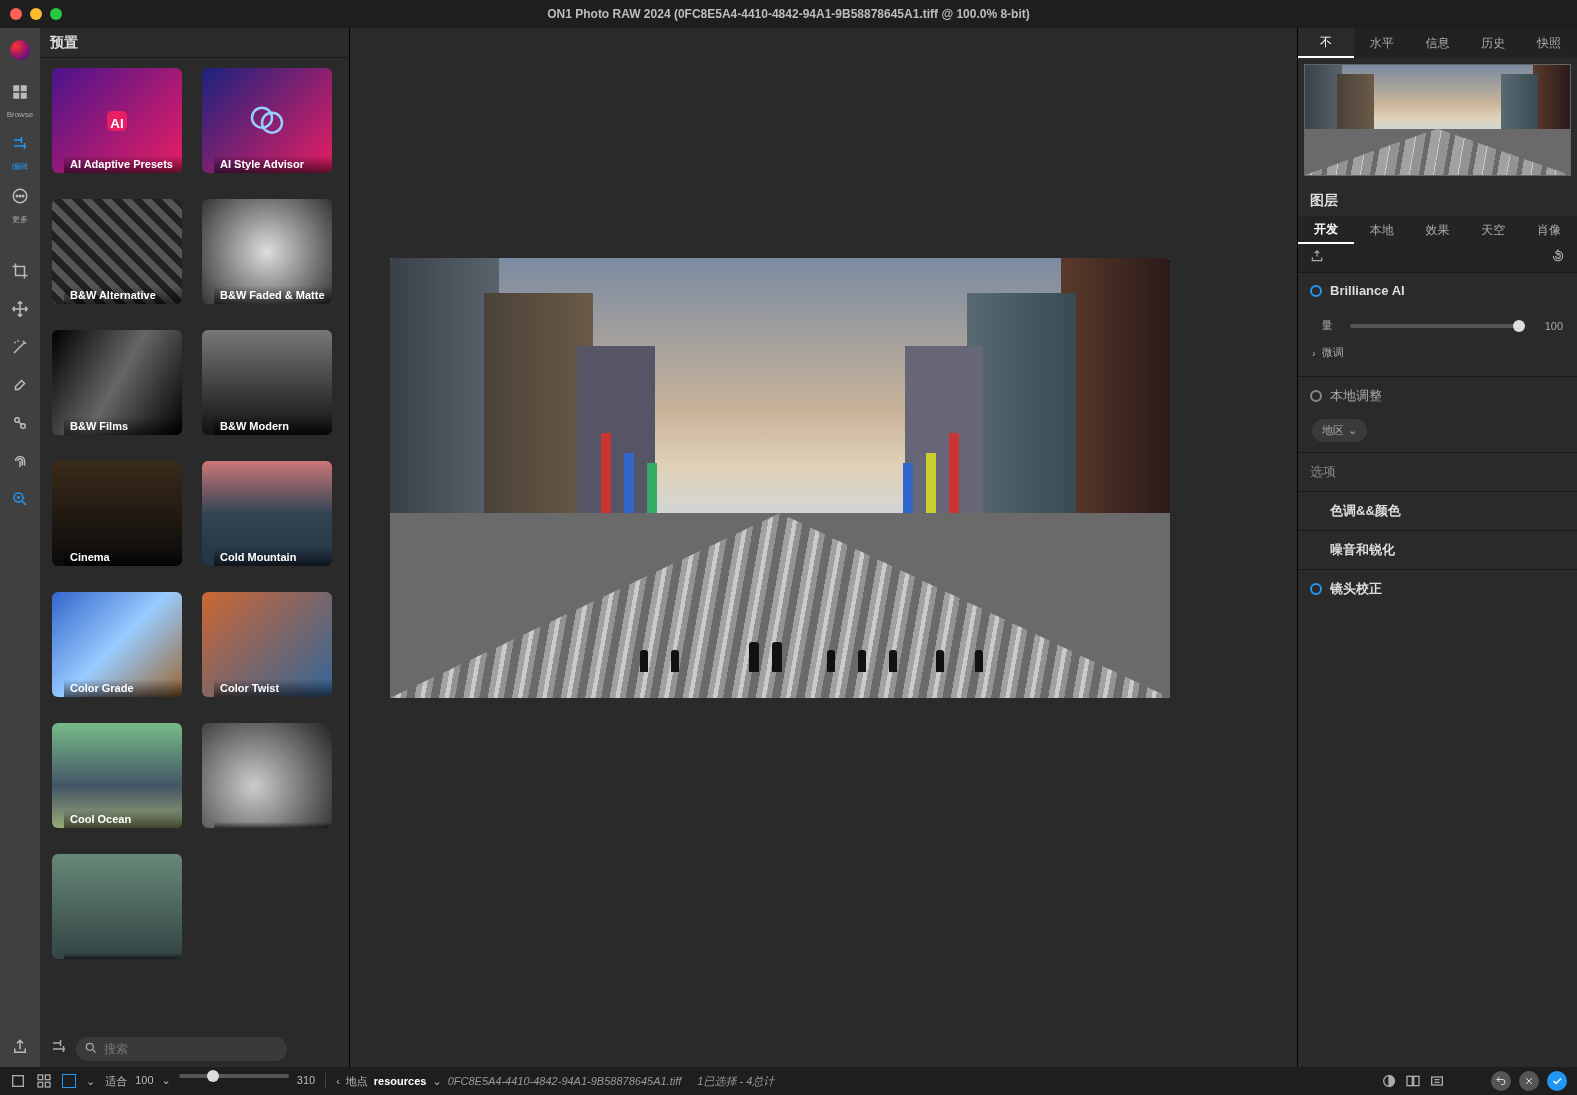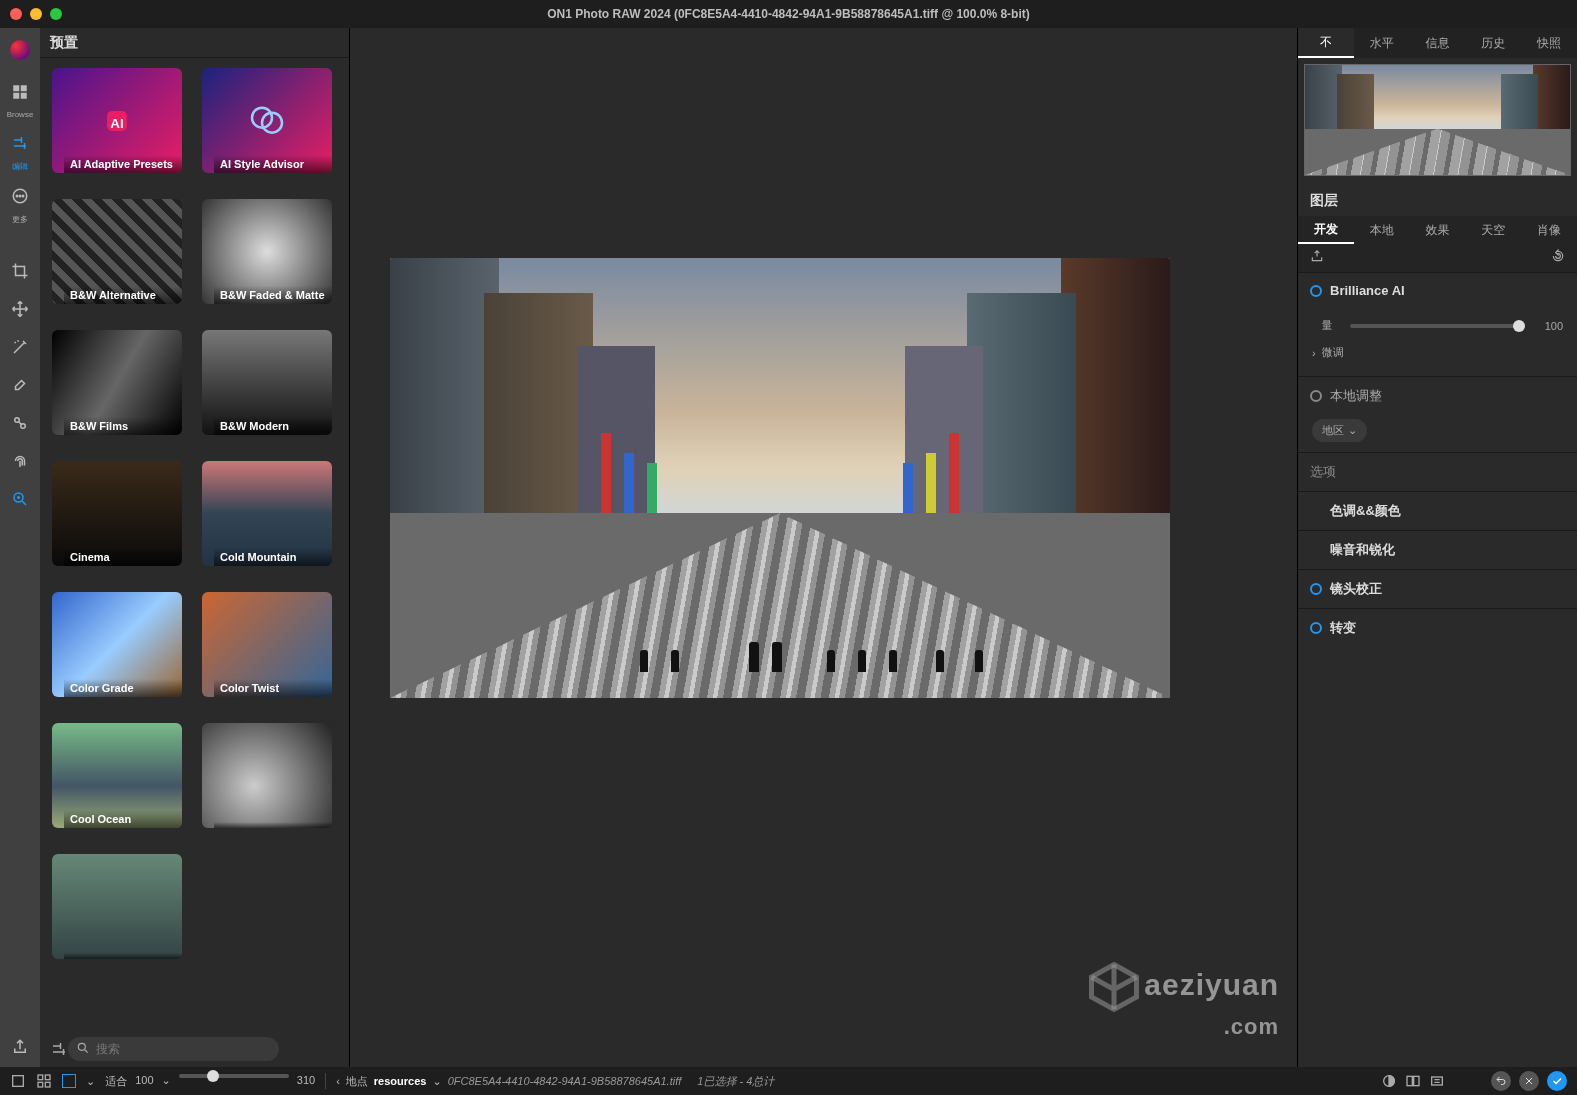--- a/index.html
+++ b/index.html
@@ -22,21 +22,21 @@
 .ts-label { font-size: 8px; color: #aaa; margin-top: -6px; }
 .ts-sep { height: 12px; }
 
 
 .presetpanel { width: 310px; background: #2a2a2a; display: flex; flex-direction: column; border-right: 1px solid #000; }
 .pp-header { height: 30px; background: #2a2a2a; display: flex; align-items: center; padding: 0 10px; font-size: 14px; font-weight: 600; border-bottom: 1px solid #1a1a1a; }
 .pp-grid { flex: 1; overflow: hidden; padding: 10px 0 0 12px; display: grid; grid-template-columns: 130px 130px; grid-auto-rows: 115px; gap: 16px 20px; align-content: start; }
 .preset { position: relative; width: 130px; height: 105px; border-radius: 6px; overflow: hidden; cursor: pointer; background: #444; }
 .preset .thumb { width: 100%; height: 100%; }
 .preset .plabel { position: absolute; bottom: 0; left: 12px; right: 0; padding: 3px 6px; font-size: 11px; font-weight: 600; color: #fff; background: linear-gradient(transparent, rgba(0,0,0,.6)); }
-.pp-search { height: 36px; padding: 6px 10px; display: flex; align-items: center; gap: 0; }
+.pp-search { height: 36px; padding: 6px 10px; display: flex; gap: 8px; }
 .pp-search .sicon { width: 18px; height: 18px; color: #aaa; }
 .pp-search input { flex: 1; background: #3a3a3a; border: none; border-radius: 12px; height: 24px; padding: 0 28px 0 10px; color: #ddd; font-size: 12px; }
 .pp-search .wrap { position: relative; flex: 1; }
 .pp-search .mag { position: absolute; left: 22px; top: 4px; color: #aaa; pointer-events: none; }
 
 
 .canvas { flex: 1; background: #2a2a2a; position: relative; overflow: hidden; }
 .canvas .img { position: absolute; left: 40px; top: 230px; width: 780px; height: 440px; background: #888; border-radius: 2px; }
 
 
@@ -314,27 +314,20 @@
       <div class="ppl" style="left:32%"></div>
         <div class="ppl" style="left:36%"></div>
       <div class="ppl" style="left:46%;height:30px;width:10px;"></div>
         <div class="ppl" style="left:49%;height:30px;width:10px;"></div>
       <div class="ppl" style="left:56%"></div>
         <div class="ppl" style="left:60%"></div>
         <div class="ppl" style="left:64%"></div>
       <div class="ppl" style="left:70%"></div>
         <div class="ppl" style="left:75%"></div>
     </div>
-    <div class="watermark">
-      <svg viewBox="0 0 24 24" fill="none" stroke="rgba(255,255,255,.5)" stroke-width="2">
-          <path d="M12 3l9 5v8l-9 5-9-5V8z"></path>
-          <path d="M12 3v18M3 8l9 5 9-5"></path>
-        </svg><span>aeziyuan</span>
-      <span class="dom">.com</span>
-    </div>
   </div>
 
   <div class="rightpanel">
     <div class="rp-tabs">
       <div class="rp-tab active">不</div>
       <div class="rp-tab">水平</div>
       <div class="rp-tab">信息</div>
       <div class="rp-tab">历史</div>
       <div class="rp-tab">快照</div>
     </div>
@@ -420,26 +413,20 @@
       </div>
     </div>
 
     <div class="rp-group">
       <div class="hdr bold">
         <span class="ring"></span>
         <span>镜头校正</span>
       </div>
     </div>
 
-    <div class="rp-group">
-      <div class="hdr bold">
-        <span class="ring"></span>
-        <span>转变</span>
-      </div>
-    </div>
   </div>
 </div>
 
 <div class="bottombar">
   <div class="bb-left">
     <span class="bb-ico"><svg viewBox="0 0 24 24" fill="none" stroke="currentColor" stroke-width="2">
           <rect x="4" y="4" width="16" height="16"></rect>
         </svg></span>
     <span class="bb-ico"><svg viewBox="0 0 24 24" fill="none" stroke="currentColor" stroke-width="2">
           <rect x="3" y="3" width="7" height="7"></rect>

